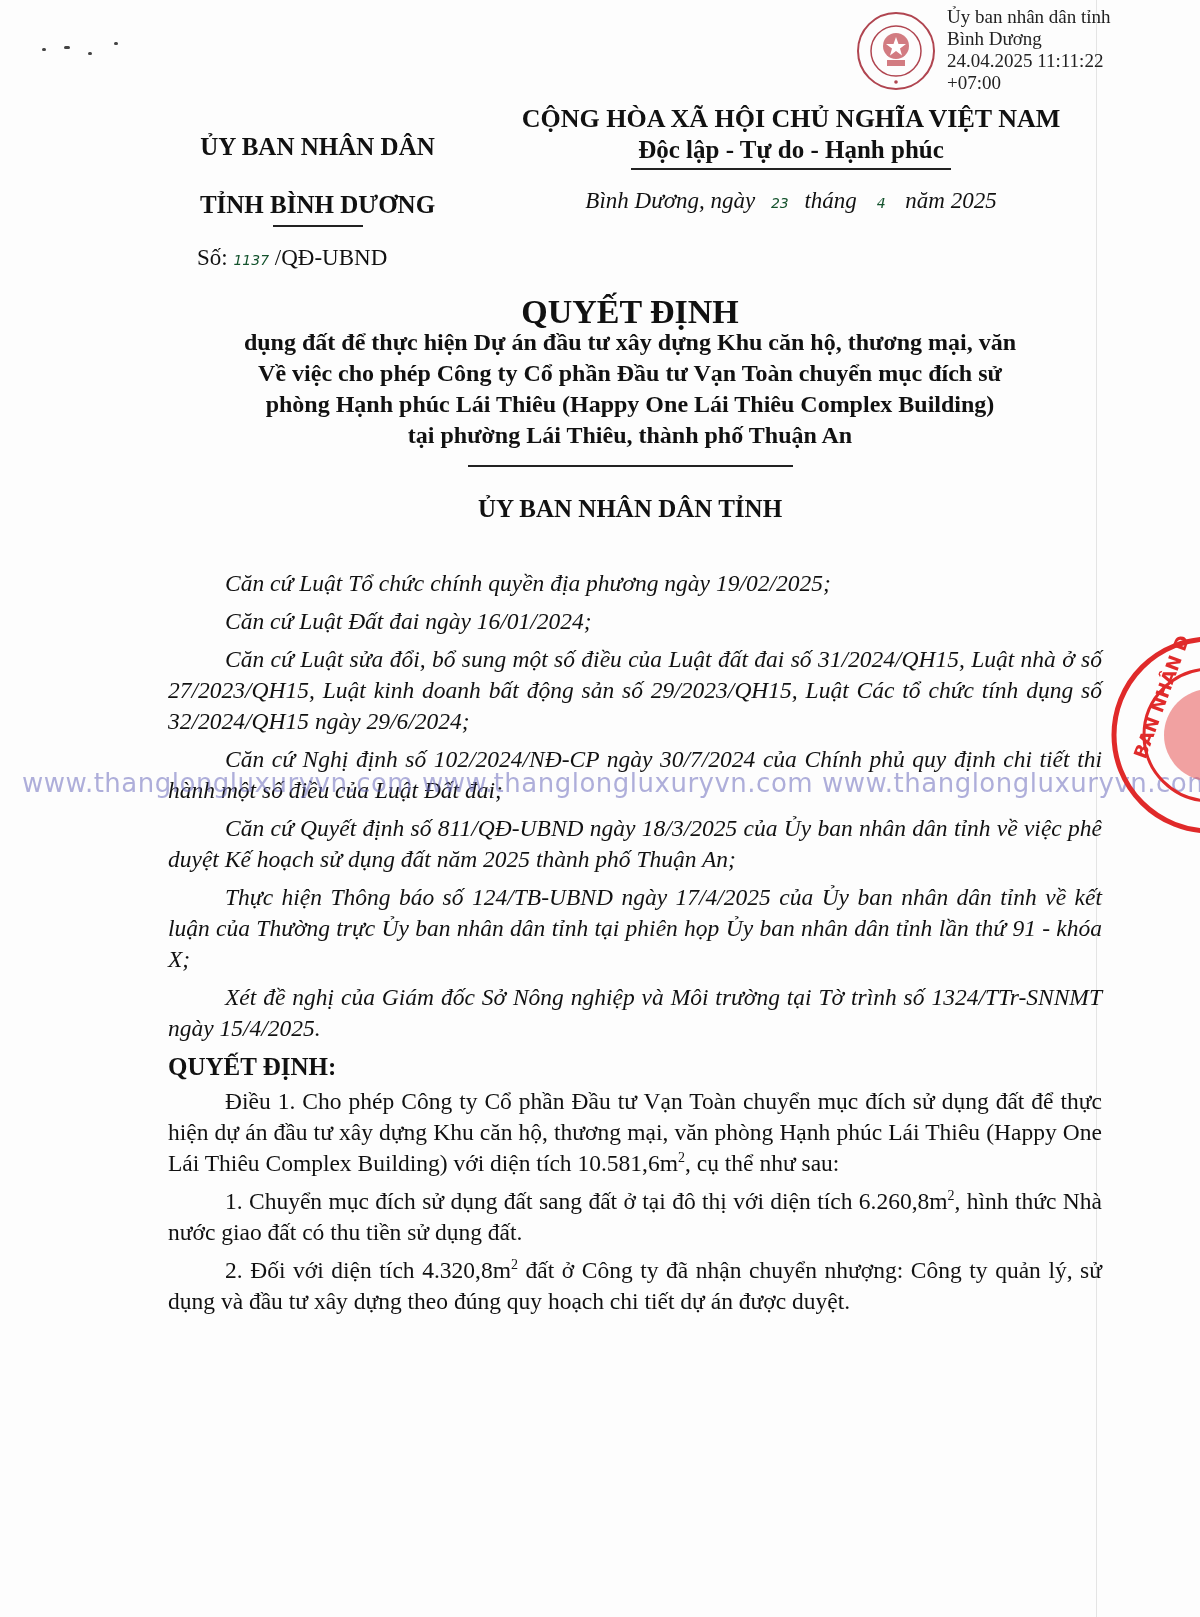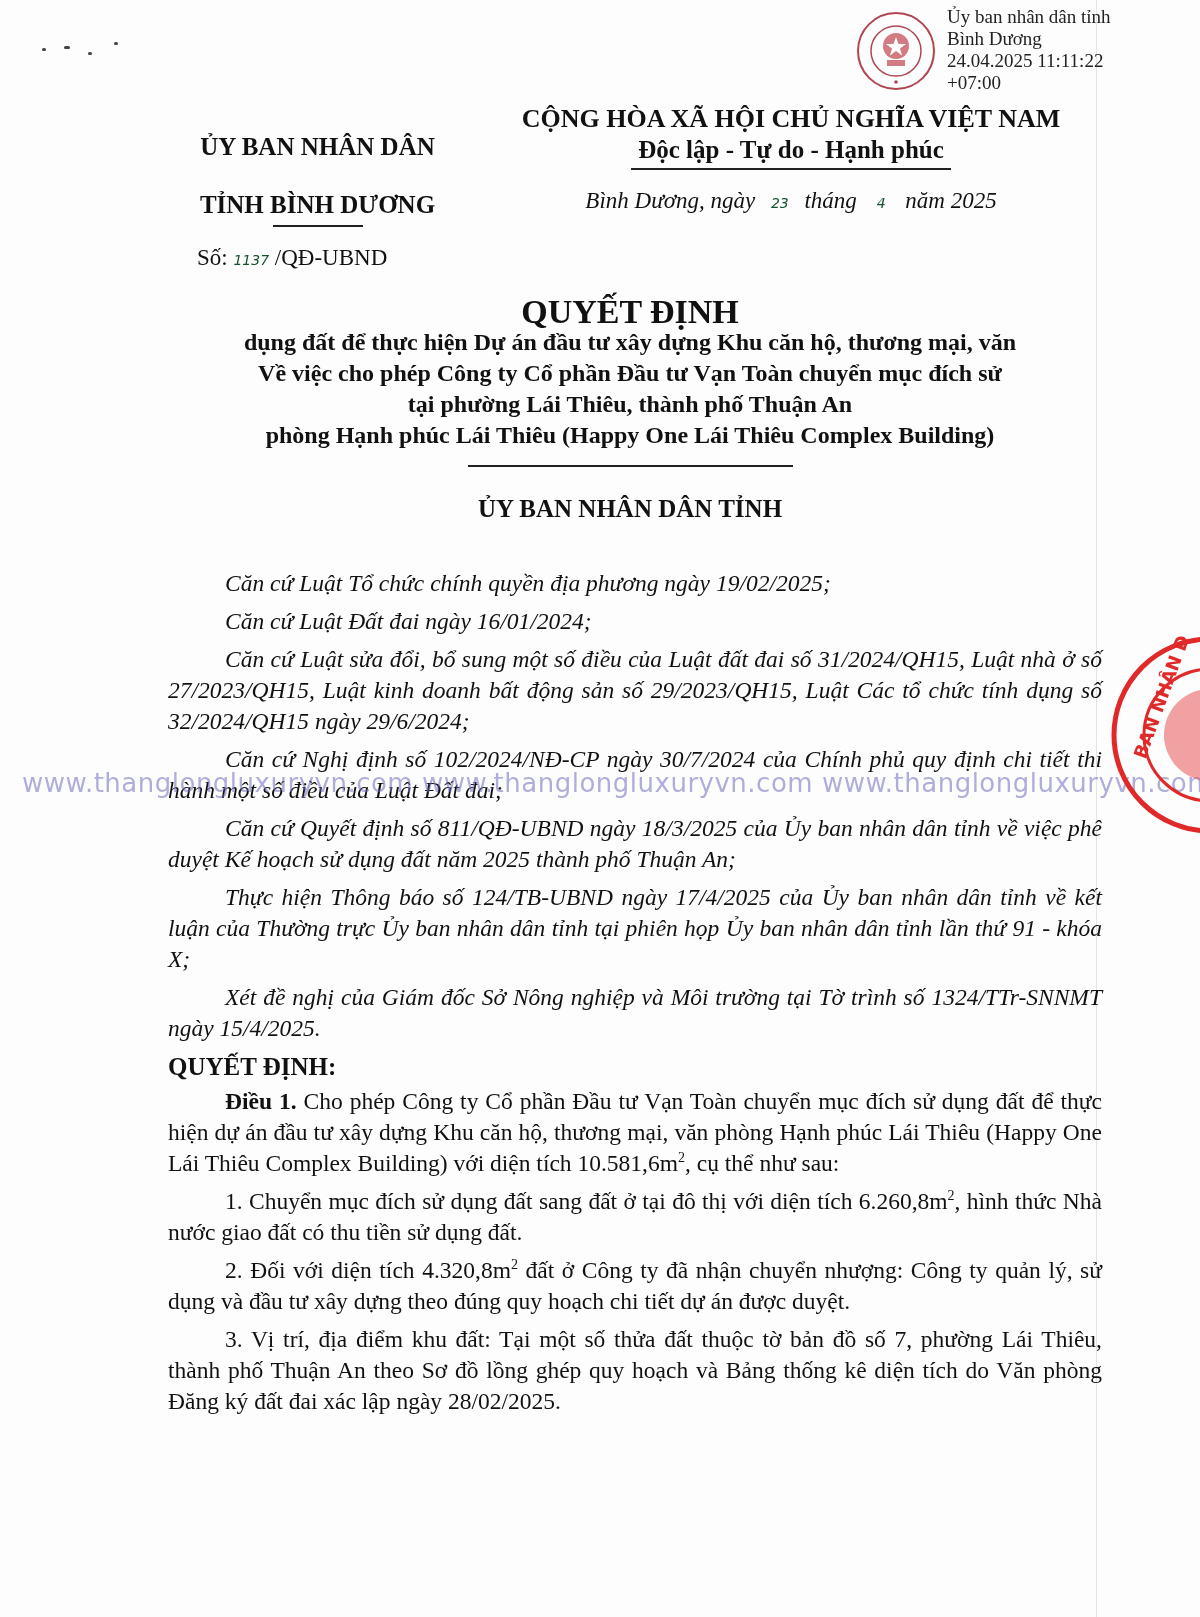--- a/index.html
+++ b/index.html
@@ -37,21 +37,21 @@
     .title-block .t1 { font-size: 34px; line-height: 31px; }
     .title-block .sub { font-size: 24px; line-height: 31px; }
     .title-block .rule { width: 325px; height: 2px; background: #222; margin: 14px auto 0; }
     .title-block .issuer { font-size: 25px; margin-top: 28px; }
 
     
     .body { position: absolute; left: 168px; top: 568px; width: 934px; font-size: 23.5px; line-height: 31px; }
     .p { text-indent: 57px; text-align: justify; margin: 0 0 7px 0; }
     .it { font-style: italic; }
     .decide { font-weight: bold; font-size: 25px; margin: 4px 0 4px; }
-    b { font-weight: bold; }
+    b { font-weight: normal; }
     sup { font-size: 14px; line-height: 0; }
 
     
     .watermark { position: absolute; left: 22px; top: 768px; font-family: "DejaVu Sans", sans-serif; font-size: 26px; color: rgba(110,110,190,0.55); white-space: nowrap; letter-spacing: 0.5px; }
 
     
     .red-stamp { position: absolute; left: 1110px; top: 635px; width: 200px; height: 200px; }
   </style>
 </head>
 <body>
@@ -102,22 +102,22 @@
     <span>tháng</span>
     <span class="hand" style="margin:0 14px;">4</span>
     <span>năm 2025</span>
   </div>
 </div>
 
 <div class="title-block">
   <div class="t1">QUYẾT ĐỊNH</div>
   <div class="sub">dụng đất để thực hiện Dự án đầu tư xây dựng Khu căn hộ, thương mại, văn</div>
   <div class="sub">Về việc cho phép Công ty Cổ phần Đầu tư Vạn Toàn chuyển mục đích sử</div>
+  <div class="sub">phòng Hạnh phúc Lái Thiêu (Happy One Lái Thiêu Complex Building)</div>
   <div class="sub">tại phường Lái Thiêu, thành phố Thuận An</div>
-  <div class="sub">phòng Hạnh phúc Lái Thiêu (Happy One Lái Thiêu Complex Building)</div>
   <div class="rule"></div>
   <div class="issuer">ỦY BAN NHÂN DÂN TỈNH</div>
 </div>
 
 <div class="body">
   <p class="p it">Căn cứ Luật Tổ chức chính quyền địa phương ngày 19/02/2025;</p>
   <p class="p it">Căn cứ Luật Đất đai ngày 16/01/2024;</p>
   <p class="p it">Căn cứ Luật sửa đổi, bổ sung một số điều của Luật đất đai số 31/2024/QH15, Luật nhà ở số 27/2023/QH15, Luật kinh doanh bất động sản số 29/2023/QH15, Luật Các tổ chức tính dụng số 32/2024/QH15 ngày 29/6/2024;</p>
   <p class="p it">Căn cứ Nghị định số 102/2024/NĐ-CP ngày 30/7/2024 của Chính phủ quy định chi tiết thi hành một số điều của Luật Đất đai;</p>
   <p class="p it">Căn cứ Quyết định số 811/QĐ-UBND ngày 18/3/2025 của Ủy ban nhân dân tỉnh về việc phê duyệt Kế hoạch sử dụng đất năm 2025 thành phố Thuận An;</p>
@@ -125,21 +125,20 @@
   <p class="p it">Xét đề nghị của Giám đốc Sở Nông nghiệp và Môi trường tại Tờ trình số 1324/TTr-SNNMT ngày 15/4/2025.</p>
 
   <div class="decide">QUYẾT ĐỊNH:</div>
 
   <p class="p"><b>Điều 1.</b><span> Cho phép Công ty Cổ phần Đầu tư Vạn Toàn chuyển mục đích sử dụng đất để thực hiện dự án đầu tư xây dựng Khu căn hộ, thương mại, văn phòng Hạnh phúc Lái Thiêu (Happy One Lái Thiêu Complex Building) với diện tích 10.581,6m</span><sup>2</sup><span>, cụ thể như sau:</span></p>
 
   <p class="p"><span>1. Chuyển mục đích sử dụng đất sang đất ở tại đô thị với diện tích 6.260,8m</span><sup>2</sup><span>, hình thức Nhà nước giao đất có thu tiền sử dụng đất.</span></p>
 
   <p class="p"><span>2. Đối với diện tích 4.320,8m</span><sup>2</sup><span> đất ở Công ty đã nhận chuyển nhượng: Công ty quản lý, sử dụng và đầu tư xây dựng theo đúng quy hoạch chi tiết dự án được duyệt.</span></p>
 
-  <p class="p"><span>3. Vị trí, địa điểm khu đất: Tại một số thửa đất thuộc tờ bản đồ số 7, phường Lái Thiêu, thành phố Thuận An theo Sơ đồ lồng ghép quy hoạch và Bảng thống kê diện tích do Văn phòng Đăng ký đất đai xác lập ngày 28/02/2025.</span></p>
 </div>
 
 <div class="watermark">www.thanglongluxuryvn.com www.thanglongluxuryvn.com www.thanglongluxuryvn.com</div>
 
 <svg class="red-stamp" viewBox="0 0 200 200">
   <circle cx="100" cy="100" r="96" fill="none" stroke="#e02a2a" stroke-width="5"></circle>
   <circle cx="100" cy="100" r="66" fill="none" stroke="#e02a2a" stroke-width="3"></circle>
   <circle cx="100" cy="100" r="46" fill="#e85555" opacity="0.55"></circle>
   <text x="18" y="120" fill="#e02a2a" font-size="18" font-weight="bold" font-family="DejaVu Sans, sans-serif" transform="rotate(-70 30 110)">BAN NHÂN D</text>
 </svg>

